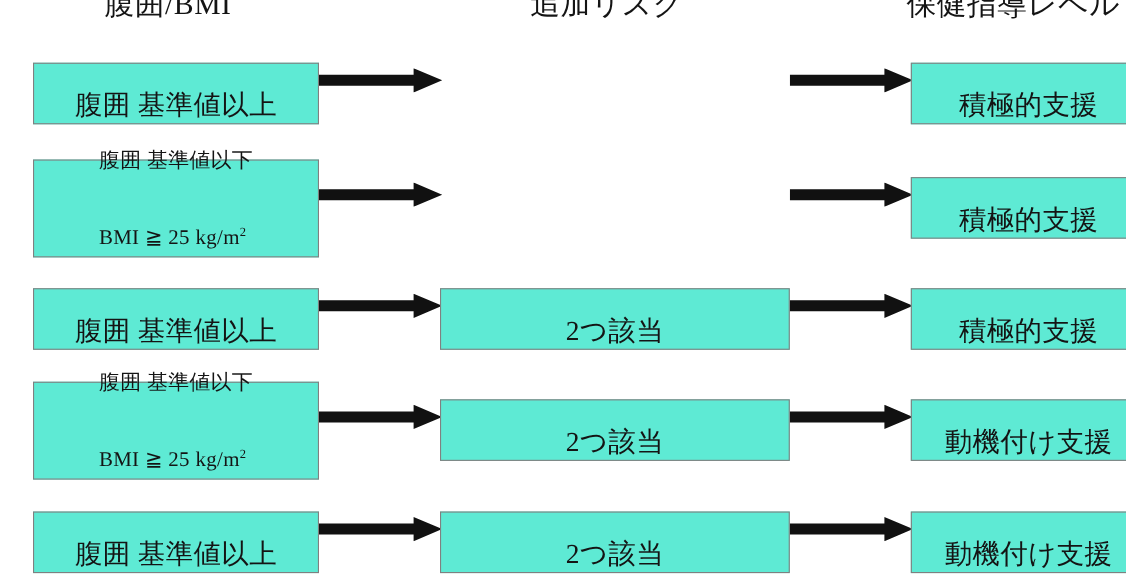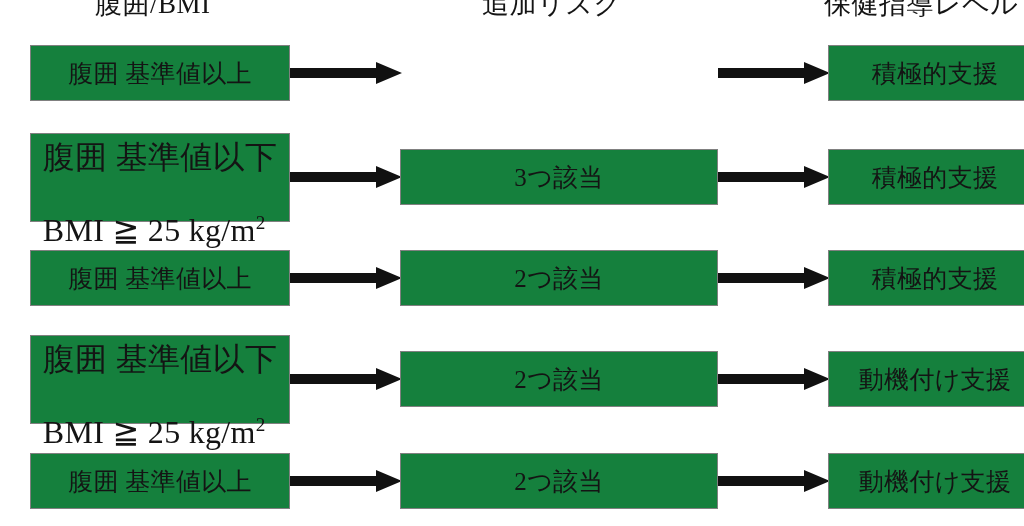--- a/index.html
+++ b/index.html
@@ -42,35 +42,36 @@
   .row {
     position: absolute;
     left: 0;
     width: 1024px;
   }
 
   .box {
     position: absolute;
     box-sizing: border-box;
     border: 1.5px solid #808080;
-    background: #15803d;
+    background: #5eead4;
     display: flex;
-    align-items: center;
+    align-items: flex-end;
     justify-content: center;
     text-align: center;
+    margin-top: 12px;
   }
   .box .box-text {
     font-size: 25px;
     line-height: 31px;
     color: #141414;
     letter-spacing: 0.3px;
     white-space: pre-line;
   }
   .box.two-line .box-text {
-    font-size: 32px;
+    font-size: 19px;
     line-height: 33px;
     text-align: left;
   }
 
   .box.col-left   { left: 30px;  width: 260px; }
   .box.col-mid    { left: 400px; width: 318px; }
   .box.col-right  { left: 828px; width: 214px; }
 
   .box.h1 { top: 0px;  height: 56px; }
   .box.h2 { top: 0px;  height: 89px; }
@@ -118,23 +119,20 @@
       <span class="box-text">
         <span>腹囲 基準値以下</span><br>
         <span><span>BMI ≧ 25 kg/m</span><sup style="font-size:0.6em;">2</sup></span>
       </span>
     </div>
     <div class="arrow a1" style="top:33px;">
       <svg width="112" height="22" viewBox="0 0 112 22" aria-hidden="true">
         <path d="M0 6 L86 6 L86 0 L112 11 L86 22 L86 16 L0 16 Z" fill="#111111"></path>
       </svg>
     </div>
-    <div class="box col-mid mid-in-tall">
-      <span class="box-text">3つ該当</span>
-    </div>
     <div class="arrow a2" style="top:33px;">
       <svg width="112" height="22" viewBox="0 0 112 22" aria-hidden="true">
         <path d="M0 6 L86 6 L86 0 L112 11 L86 22 L86 16 L0 16 Z" fill="#111111"></path>
       </svg>
     </div>
     <div class="box col-right mid-in-tall">
       <span class="box-text">積極的支援</span>
     </div>
   </div>
 

